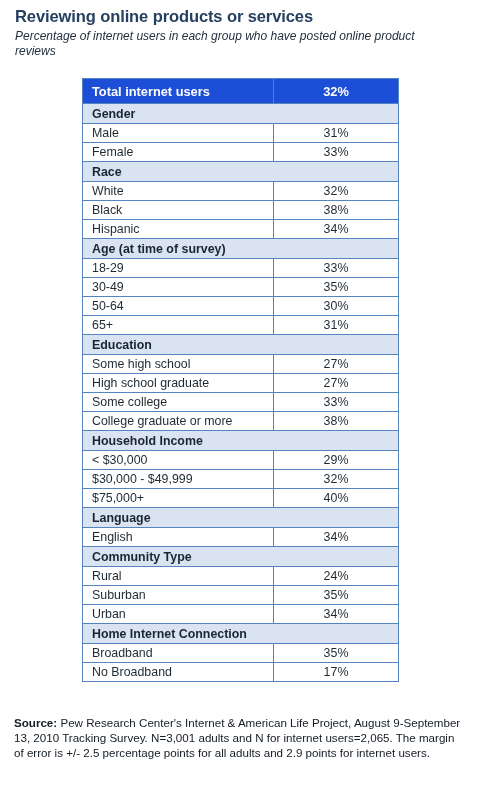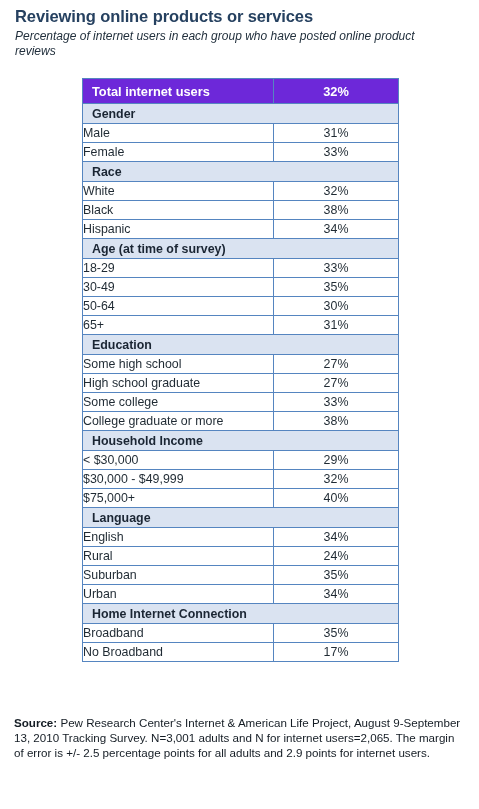--- a/index.html
+++ b/index.html
@@ -66,21 +66,21 @@
     border: 1px solid #5585c0;
     font-size: 12.4px;
     height: 19px;
     padding: 0;
     vertical-align: middle;
     box-sizing: border-box;
   }
 
   
   tr.total-row td {
-    background: #6d28d9;
+    background: #1d4ed8;
     color: #ffffff;
     font-weight: bold;
     height: 25px;
     border-color: #5585c0;
   }
   tr.total-row td.label { padding-left: 9px; font-size: 12.8px; }
   tr.total-row td.value { text-align: center; font-size: 12.8px; }
 
   
   tr.cat-row td {
@@ -88,20 +88,21 @@
     font-weight: bold;
     color: #1a2533;
     padding-left: 9px;
     height: 20px;
     font-size: 12.4px;
   }
 
   
   tr.data-row td.label {
     background: #ffffff;
+    padding-left: 9px;
     color: #1f2a33;
   }
   tr.data-row td.value {
     background: #ffffff;
     text-align: center;
     color: #1f2a33;
   }
 
   
   .footnote {
@@ -216,20 +217,23 @@
             <td class="label">$75,000+</td>
             <td class="value">40%</td>
           </tr>
           <tr class="cat-row">
             <td colspan="2">Language</td>
           </tr>
           <tr class="data-row">
             <td class="label">English</td>
             <td class="value">34%</td>
           </tr>
+          <tr class="cat-row">
+            <td colspan="2">Community Type</td>
+          </tr>
           <tr class="data-row">
             <td class="label">Rural</td>
             <td class="value">24%</td>
           </tr>
           <tr class="data-row">
             <td class="label">Suburban</td>
             <td class="value">35%</td>
           </tr>
           <tr class="data-row">
             <td class="label">Urban</td>

